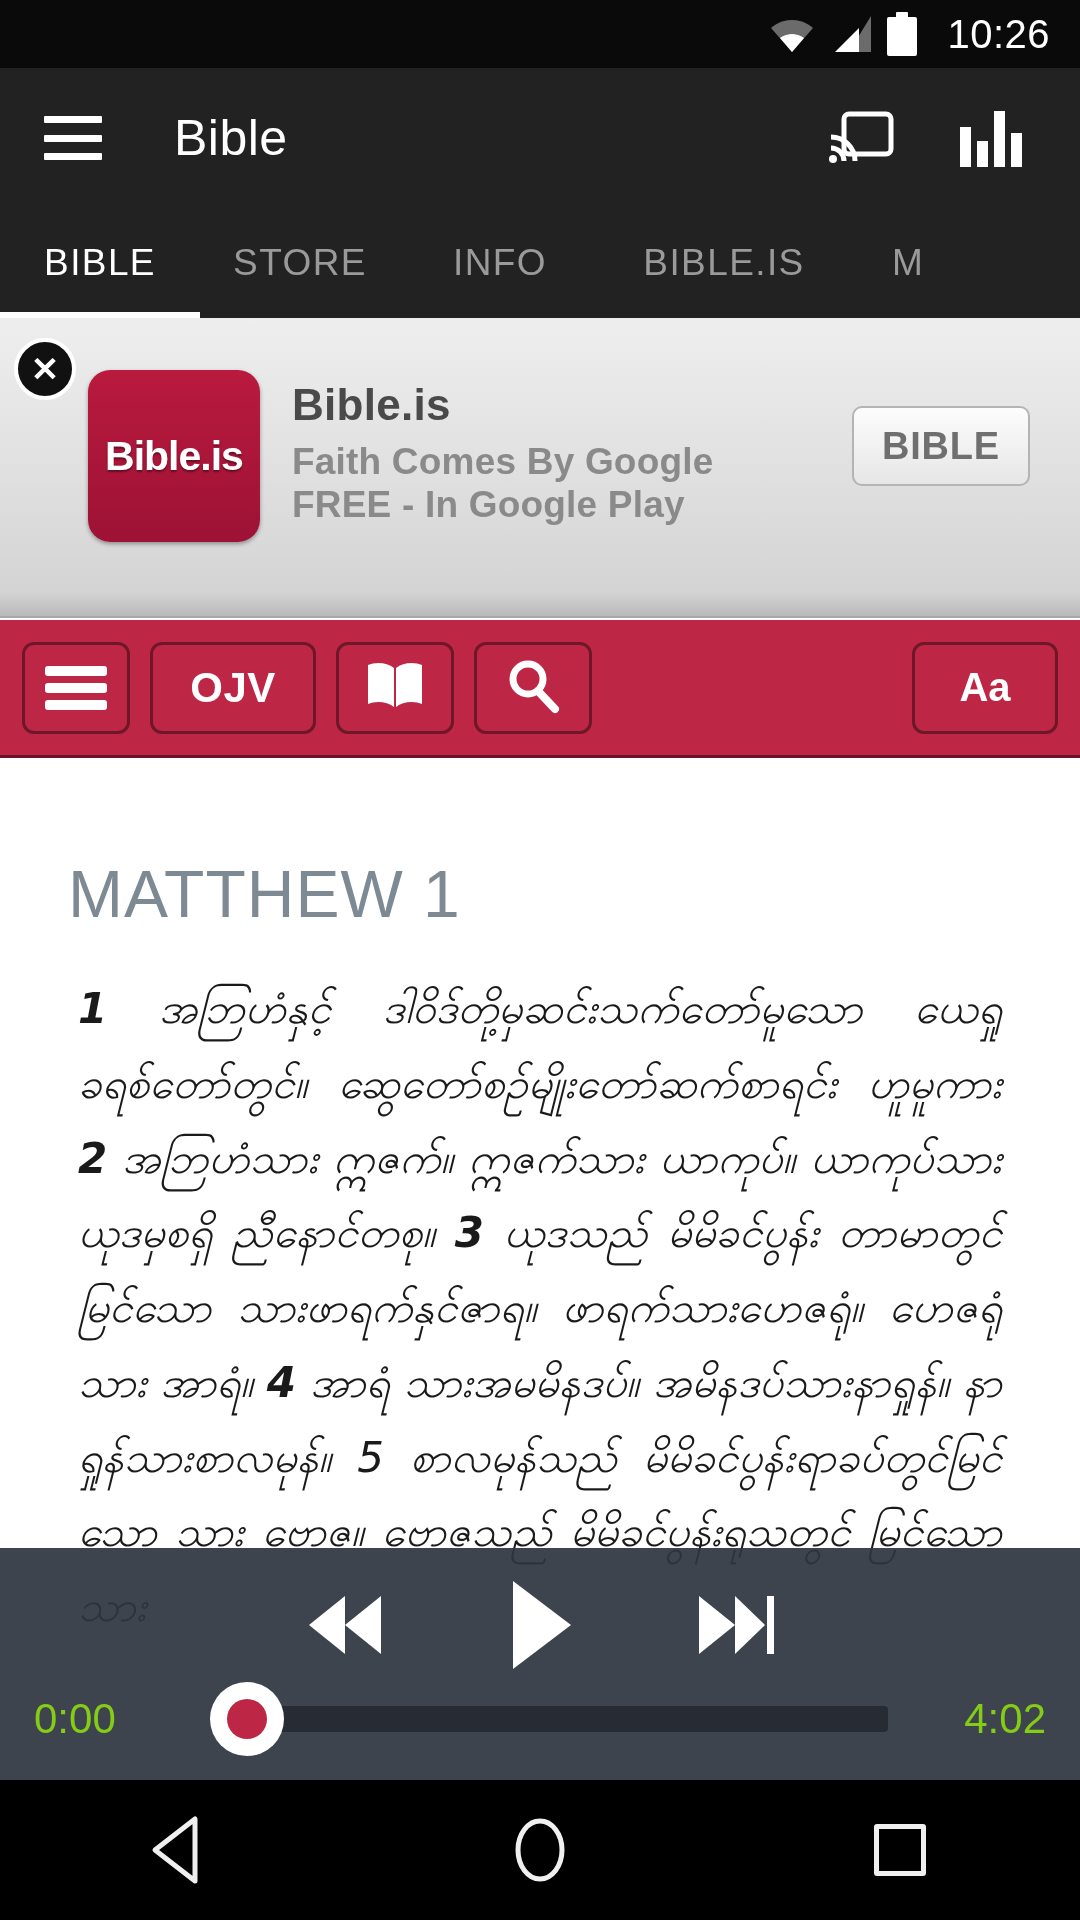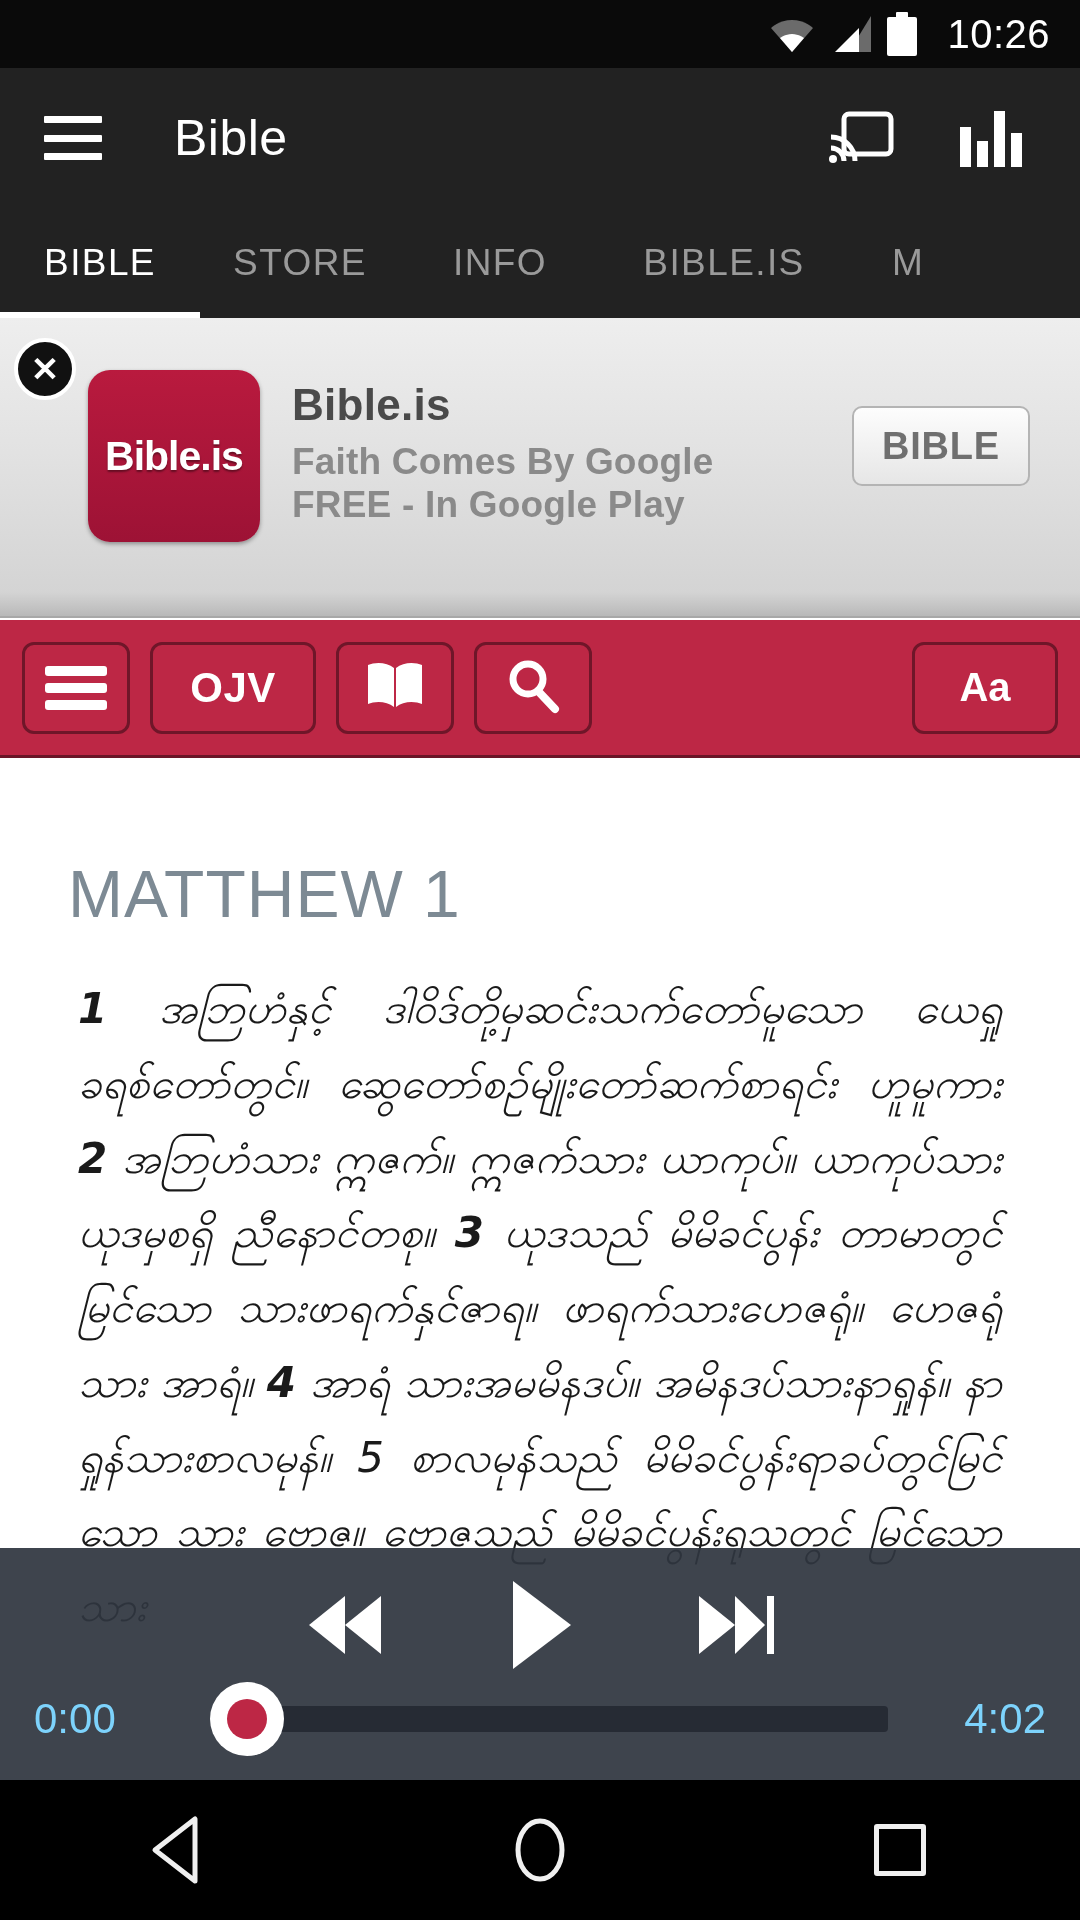--- a/index.html
+++ b/index.html
@@ -143,21 +143,21 @@
   }
   .player-controls {
     position:absolute; top:22px; left:0; width:1080px; height:110px;
     display:flex; align-items:center; justify-content:center; gap:118px;
   }
   .pc { cursor:pointer; display:flex; align-items:center; justify-content:center; }
   .player-seekrow {
     position:absolute; bottom:22px; left:0; width:1080px; height:78px;
     display:flex; align-items:center; padding:0 34px;
   }
-  .ptime { color:#7dd3fc; font-size:42px; min-width:130px; }
+  .ptime { color:#84cc16; font-size:42px; min-width:130px; }
   .ptime.right { text-align:right; }
   .seek { position:relative; flex:1; height:78px; margin:0 22px; display:flex; align-items:center; }
   .seek-track { position:absolute; left:56px; right:6px; height:26px; background:#262b34; border-radius:4px;}
   .seek-thumb {
     position:absolute; left:24px; width:74px; height:74px; border-radius:50%;
     background:#fff; display:flex; align-items:center; justify-content:center; cursor:pointer;
   }
   .seek-thumb i { display:block; width:40px; height:40px; border-radius:50%; background:#bd2745; }
 
   

